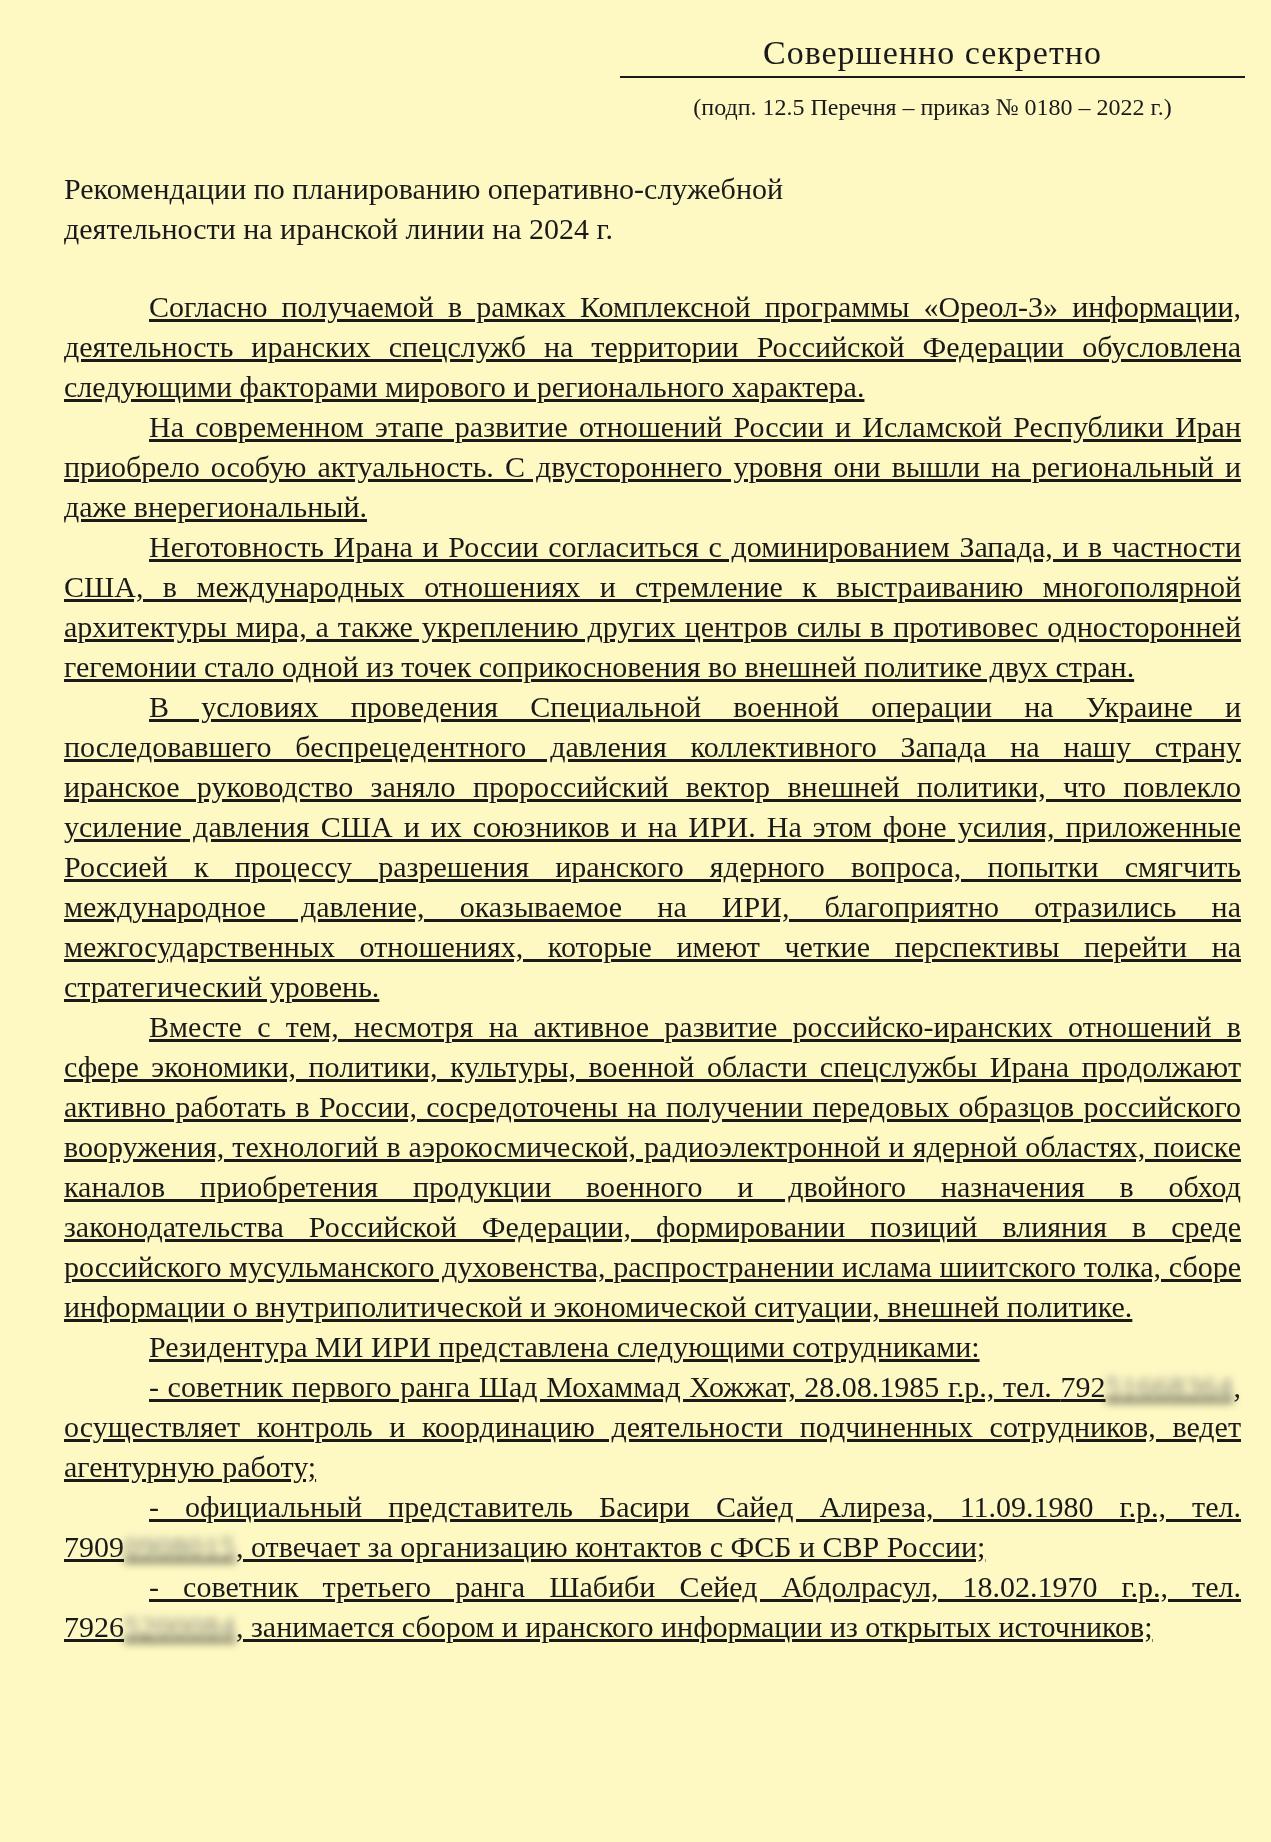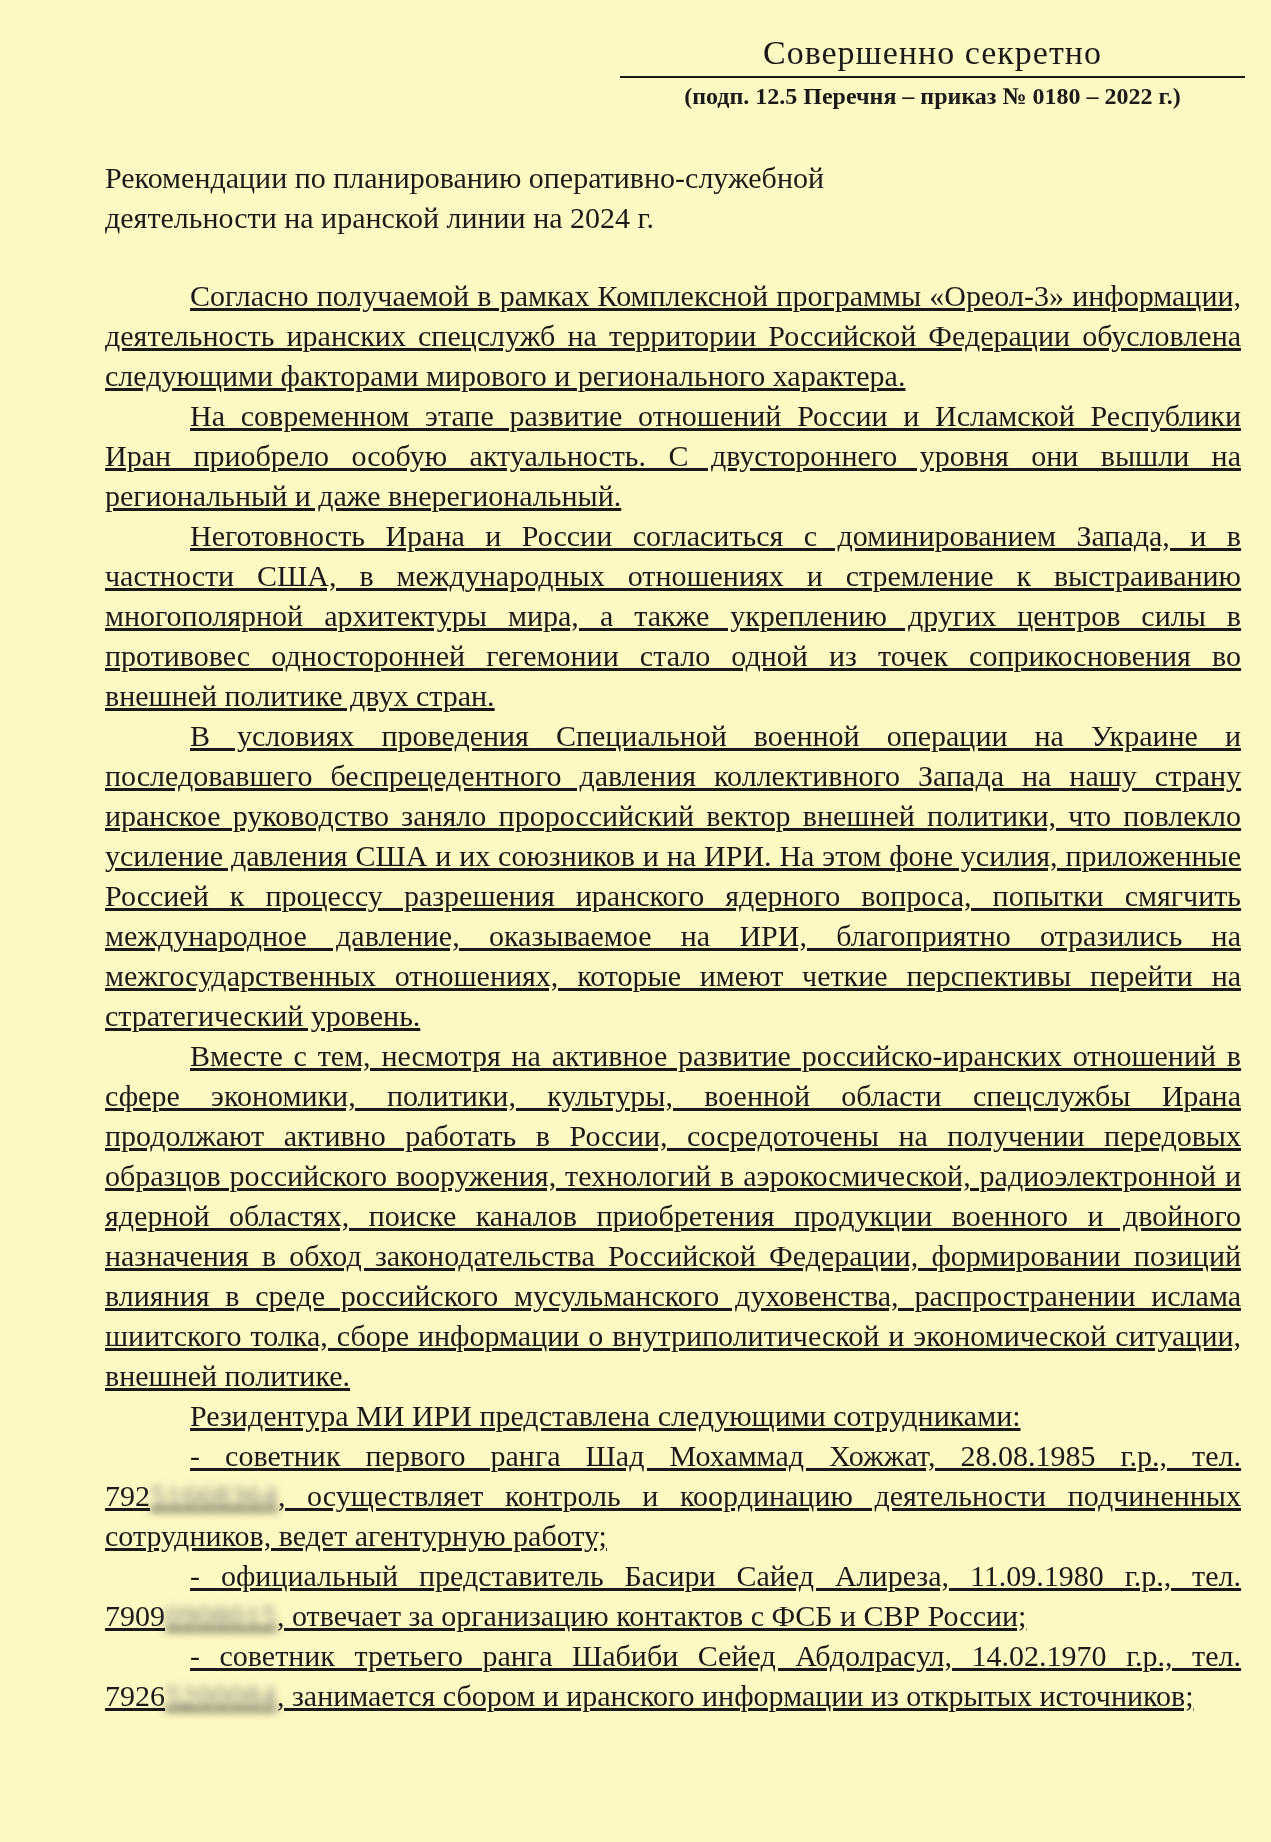--- a/index.html
+++ b/index.html
@@ -24,26 +24,27 @@
   }
   .classification {
     font-size: 34px;
     line-height: 1.1;
     padding-bottom: 5px;
     border-bottom: 2px solid #1a1a1a;
     letter-spacing: 1px;
   }
   .basis {
     font-size: 24px;
-    font-weight: 700;
+    font-weight: 400;
     padding-top: 5px;
     white-space: nowrap;
+    margin-top: 11px;
   }
   .content {
-    padding: 0 30px 0 105px;
+    padding: 0 30px 0 64px;
   }
   .title {
     margin: 48px 0 0 0;
     font-size: 30px;
     font-weight: 400;
     line-height: 40px;
     white-space: pre-line;
     text-align: left;
   }
   .body {
@@ -83,18 +84,18 @@
       <p>На современном этапе развитие отношений России и Исламской Республики Иран приобрело особую актуальность. С двустороннего уровня они вышли на региональный и даже внерегиональный.</p>
       <p>Неготовность Ирана и России согласиться с доминированием Запада, и в частности США, в международных отношениях и стремление к выстраиванию многополярной архитектуры мира, а также укреплению других центров силы в противовес односторонней гегемонии стало одной из точек соприкосновения во внешней политике двух стран.</p>
       <p>В условиях проведения Специальной военной операции на Украине и последовавшего беспрецедентного давления коллективного Запада на нашу страну иранское руководство заняло пророссийский вектор внешней политики, что повлекло усиление давления США и их союзников и на ИРИ. На этом фоне усилия, приложенные Россией к процессу разрешения иранского ядерного вопроса, попытки смягчить международное давление, оказываемое на ИРИ, благоприятно отразились на межгосударственных отношениях, которые имеют четкие перспективы перейти на стратегический уровень.</p>
       <p>Вместе с тем, несмотря на активное развитие российско-иранских отношений в сфере экономики, политики, культуры, военной области спецслужбы Ирана продолжают активно работать в России, сосредоточены на получении передовых образцов российского вооружения, технологий в аэрокосмической, радиоэлектронной и ядерной областях, поиске каналов приобретения продукции военного и двойного назначения в обход законодательства Российской Федерации, формировании позиций влияния в среде российского мусульманского духовенства, распространении ислама шиитского толка, сборе информации о внутриполитической и экономической ситуации, внешней политике.</p>
       <p>Резидентура МИ ИРИ представлена следующими сотрудниками:</p>
 
       <p class="officer"><span>- советник первого ранга Шад Мохаммад Хожжат, 28.08.1985 г.р., тел. </span><span>792</span><span class="blur">51668364</span><span>, осуществляет контроль и координацию деятельности подчиненных сотрудников, ведет агентурную работу;</span></p>
 
       <p class="officer"><span>- официальный представитель Басири Сайед Алиреза, 11.09.1980 г.р., тел. </span><span>7909</span><span class="blur">0908015</span><span>, отвечает за организацию контактов с ФСБ и СВР России;</span></p>
 
-      <p class="officer"><span>- советник третьего ранга Шабиби Сейед Абдолрасул, 14.02.1970 г.р., тел. </span><span>7926</span><span class="blur">5200084</span><span>, занимается сбором и иранского информации из открытых источников;</span></p>
+      <p class="officer"><span>- советник третьего ранга Шабиби Сейед Абдолрасул, 18.02.1970 г.р., тел. </span><span>7926</span><span class="blur">5200084</span><span>, занимается сбором и иранского информации из открытых источников;</span></p>
     </div>
 
   </div>
 
 </div>
 
 </body></html>

